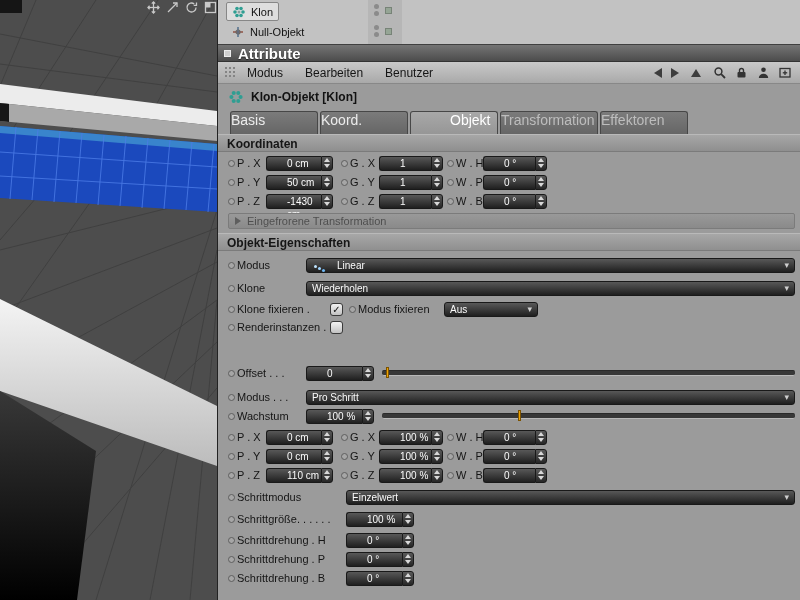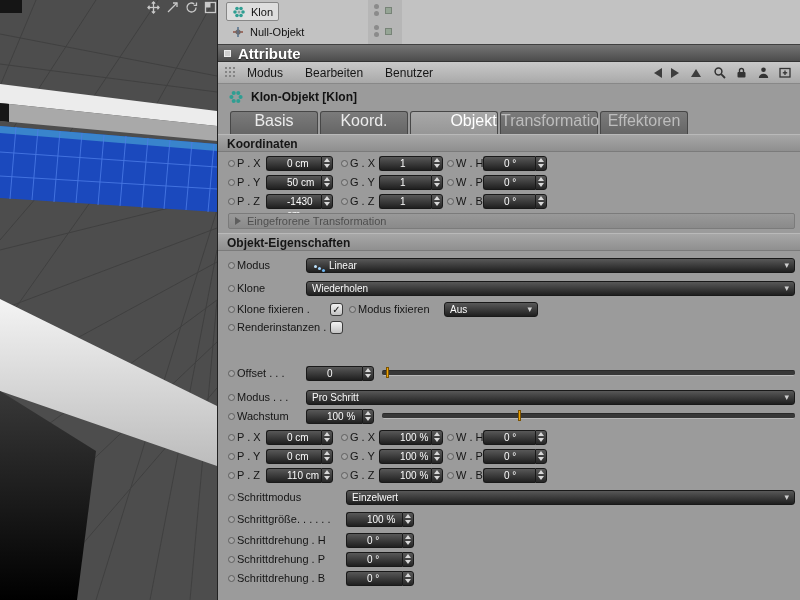--- a/index.html
+++ b/index.html
@@ -46,21 +46,21 @@
   .tri-r{width:0;height:0;border-top:5px solid transparent;border-bottom:5px solid transparent;border-left:8px solid #3d3d3d;}
   .tri-u{width:0;height:0;border-left:5px solid transparent;border-right:5px solid transparent;border-bottom:8px solid #3d3d3d;margin:0 3px;}
   .mico svg{display:block;}
 
   
   #objtitle{position:absolute;top:89px;left:10px;display:flex;align-items:center;gap:7px;font-size:12px;font-weight:bold;color:#111;}
   #objtitle svg{display:block;}
 
   
   #tabs{position:absolute;top:111px;left:12px;display:flex;gap:2px;}
-  .tab{height:32px;line-height:17px;text-align:center;font-size:16px;color:#ececec;
+  .tab{height:32px;line-height:17px;text-align:left;font-size:14px;color:#ececec;
     background:linear-gradient(#7b7b7b,#5d5d5d);border:1px solid #474747;border-bottom:none;
     border-radius:3px 3px 0 0;box-sizing:border-box;}
   .tab.active{background:linear-gradient(#a8a8a8,#8f8f8f);color:#fff;padding-left:39px;}
   .tab.dim{color:#bdbdbd;}
 
   
   .sechdr{position:absolute;left:0;width:582px;height:18px;line-height:18px;background:linear-gradient(#a7a7a7,#8f8f8f);
     border-top:1px solid #b9b9b9;border-bottom:1px solid #7b7b7b;font-weight:bold;font-size:12px;color:#161616;
     padding-left:9px;box-sizing:border-box;}
 
@@ -72,21 +72,21 @@
   .ml4{margin-left:4px;}.ml6{margin-left:6px;}.ml8{margin-left:8px;}
   .fwrap{display:flex;align-items:stretch;height:15px;}
   .fbox{background:linear-gradient(#585858,#1f1f1f);border:1px solid #191919;border-right:none;border-radius:3px 0 0 3px;
     color:#fbfbfb;font-size:10px;line-height:13px;padding:0 0 0 20px;box-sizing:border-box;}
   .fw52{width:52px;}.fw55{width:55px;}.fw56{width:56px;}
   .step{width:12px;background:linear-gradient(#5a5a5a,#262626);border:1px solid #191919;border-radius:0 3px 3px 0;
     display:flex;flex-direction:column;align-items:center;justify-content:center;gap:2px;box-sizing:border-box;}
   .su{width:0;height:0;border-left:3px solid transparent;border-right:3px solid transparent;border-bottom:4px solid #d8d8d8;}
   .sd{width:0;height:0;border-left:3px solid transparent;border-right:3px solid transparent;border-top:4px solid #d8d8d8;}
   .drop{height:15px;background:linear-gradient(#585858,#1f1f1f);border:1px solid #191919;border-radius:3px;color:#fbfbfb;
-    font-size:10px;line-height:13px;display:flex;align-items:center;padding:0 5px;box-sizing:border-box;}
+    font-size:10px;line-height:13px;display:flex;align-items:center;padding:0 5px;box-sizing:border-box;gap:8px;}
   .drop .dtext{flex:1;white-space:nowrap;overflow:hidden;}
   .chev{color:#cfcfcf;font-size:9px;margin-left:4px;font-family:"DejaVu Sans",sans-serif;}
   .lin-ico{width:3px;height:3px;border-radius:50%;background:#bfe4ff;box-shadow:4px 2px 0 #9fd4ff,8px 4px 0 #6fb8f4;
     margin:2px 12px 0 2px;align-self:center;flex:0 0 3px;}
   .cb{width:13px;height:13px;border-radius:3px;border:1px solid #3a3a3a;background:linear-gradient(#f2f2f2,#c2c2c2);
     display:flex;align-items:center;justify-content:center;font-size:10px;font-weight:bold;color:#111;box-sizing:border-box;
     font-family:"DejaVu Sans",sans-serif;}
   .slider{flex:1;height:4px;margin-left:8px;background:#383838;border-radius:2px;border-top:1px solid #2a2a2a;
     border-bottom:1px solid #b9b9b9;position:relative;}
   .tick{position:absolute;top:-4px;width:3px;height:11px;background:#efa400;border:1px solid #7c5200;box-sizing:border-box;}

